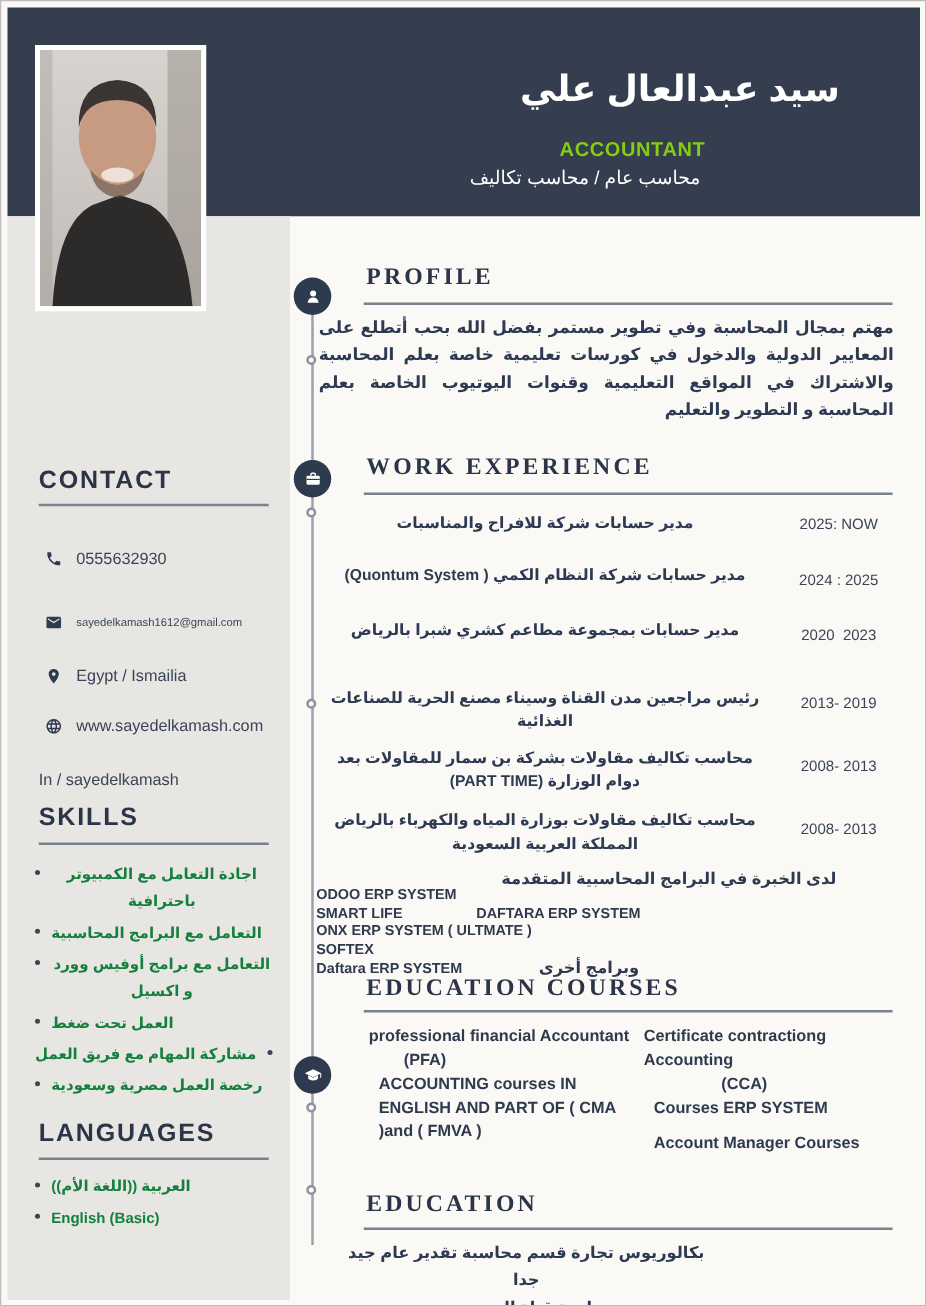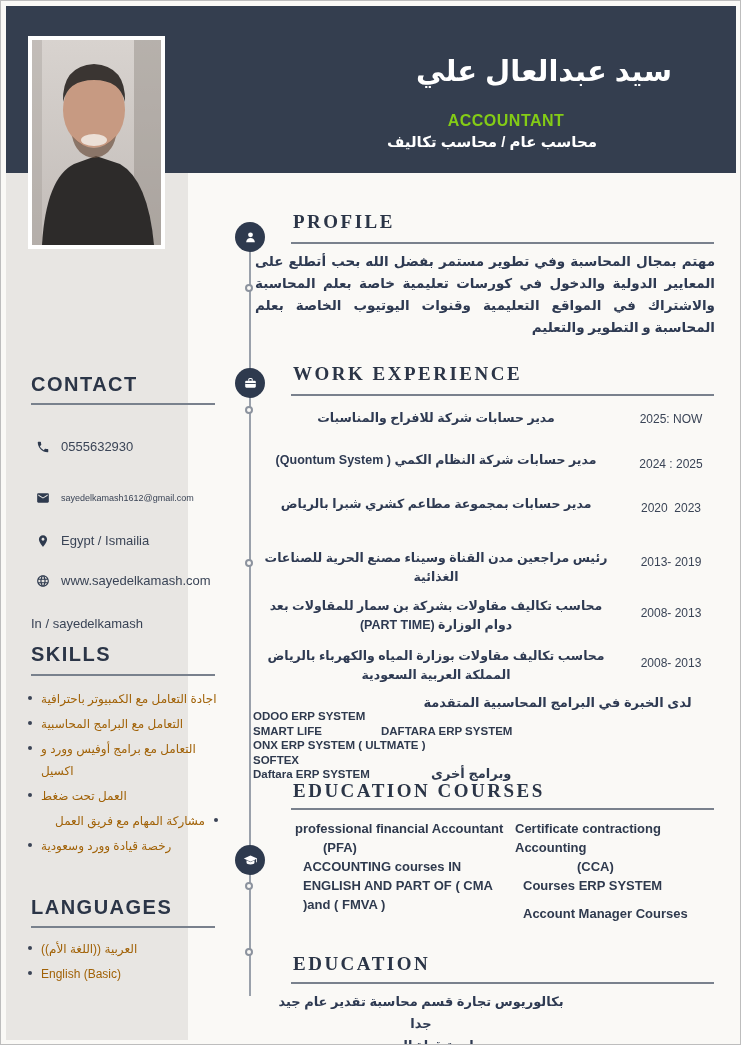--- a/index.html
+++ b/index.html
@@ -8,59 +8,59 @@
     background:#FAF9F6; border:1px solid #BDBDBD; overflow:hidden;
     font-family:"Liberation Sans","DejaVu Sans",sans-serif; color:#2E3A52;
   }
   
   .header{position:absolute; left:5px; top:5px; width:730px; height:167px; background:#343E4F;}
   .hdr-name{position:absolute; top:48px; left:398px; width:280px; text-align:center;
     color:#fff; font-size:29px; font-weight:bold; direction:rtl;}
   .hdr-role-en{position:absolute; top:106px; left:400px; width:200px; text-align:center;
     color:#84cc16; font-size:16px; font-weight:bold; letter-spacing:.5px;}
   .hdr-role-ar{position:absolute; top:127px; left:352px; width:220px; text-align:center;
-    color:#fff; font-size:15px; font-weight:bold; direction:rtl;margin-left:24px;}
+    color:#fff; font-size:15px; font-weight:normal; direction:rtl;}
   
   .photo{position:absolute; left:27px; top:35px; width:137px; height:213px;
     background:#fff; padding:4px; box-sizing:border-box; z-index:5;}
   .photo svg{display:block; width:100%; height:100%;}
   
-  .sidebar{position:absolute; left:5px; top:172px; width:182px; height:867px; background:#E8E6E3;}
+  .sidebar{position:absolute; left:5px; top:172px; width:226px; height:867px; background:#E8E6E3;}
   .sb-h{position:absolute; left:25px; font-size:20px; font-weight:bold; letter-spacing:1.5px; color:#2B3547;}
   .sb-rule{position:absolute; left:25px; width:184px; height:2px; background:#79818D;}
   .c-row{position:absolute; left:30px; display:flex; align-items:center; gap:11px;}
   .c-ic{width:14px; height:14px; flex:0 0 auto;}
   .c-ic svg{display:block; width:14px; height:14px; fill:#2E3A4E;}
   .c-txt{font-size:13px; color:#3A4456;}
   .c-txt.small{font-size:9px;}
   .sb-list{position:absolute; left:22px; width:190px; display:flex; flex-direction:column;}
   .sk{display:flex; gap:9px; align-items:flex-start; margin-bottom:3px;}
   .sk .dot{width:4px; height:4px; border-radius:50%; background:#3A4456; margin-top:8px; flex:0 0 auto;}
-  .sk .t{direction:rtl; text-align:left; font-size:12px; font-weight:normal; color:#a16207; line-height:22px;}
+  .sk .t{direction:rtl; text-align:center; font-size:12px; font-weight:bold; color:#15803d; line-height:22px;}
   .sk.reverse{flex-direction:row-reverse; justify-content:flex-start;}
   
   .tl-line{position:absolute; left:248px; top:250px; width:2px; height:745px; background:#9AA1AB;}
   .tl-icon{position:absolute; left:234px; width:30px; height:30px; border-radius:50%;
     background:#2E3A4E; display:flex; align-items:center; justify-content:center; z-index:3;}
   .tl-icon svg{width:17px; height:17px;}
   .tl-dot{position:absolute; left:244px; width:8px; height:8px; border-radius:50%;
     background:#FAF9F6; border:2px solid #8C939E; box-sizing:border-box; z-index:3;}
   
   .m-h{position:absolute; left:292px; font-size:19px; font-weight:bold; letter-spacing:2.5px; color:#2B3547;font-family:Liberation Serif, serif;}
   .m-rule{position:absolute; left:290px; width:423px; height:2px; background:#79818D;}
   
   .profile-text{position:absolute; left:254px; top:250px; width:460px; direction:rtl;
     text-align:justify; font-size:13.5px; font-weight:bold; line-height:22px; color:#2E3A52;}
   
   .we{position:absolute; left:263px; width:344px; text-align:center; direction:rtl;
     font-size:12.5px; font-weight:bold; color:#2E3A52; line-height:19px;}
   .wd{position:absolute; left:626px; width:88px; text-align:center; font-size:12px;
     color:#3A4456; white-space:pre;}
   .sw-intro{position:absolute; left:400px; top:694px; width:313px; direction:rtl;
-    text-align:center; font-size:13px; font-weight:bold; color:#2E3A52;}
+    text-align:left; font-size:13px; font-weight:bold; color:#2E3A52;}
   .sw-list{position:absolute; left:252px; top:708px; width:420px; font-size:11.5px;
     font-weight:bold; color:#2F3A4E; line-height:14.5px;}
   .sw-left{display:inline-block; min-width:128px;}
   .sw-left.wide{min-width:178px;}
   .sw-right.ar{direction:rtl; font-size:13px;}
   
   .course-col{position:absolute; top:818px; width:212px; font-size:13px; font-weight:bold;
     color:#2F3A4E; line-height:19px;}
   .course-col.left{left:294px;}
   .course-col.right{left:514px;}
@@ -166,21 +166,21 @@
       <div class="sk">
           <span class="dot"></span>
           <span class="t">العمل تحت ضغط</span>
         </div>
       <div class="sk reverse">
           <span class="dot"></span>
           <span class="t">مشاركة المهام مع فريق العمل</span>
         </div>
       <div class="sk">
           <span class="dot"></span>
-          <span class="t">رخصة قيادة وورد وسعودية</span>
+          <span class="t">رخصة العمل مصرية وسعودية</span>
         </div>
     </div>
 
     <div class="sb-h" style="top:723px">LANGUAGES</div>
     <div class="sb-rule" style="top:753px"></div>
 
     <div class="sb-list" style="top:765px">
       <div class="sk">
           <span class="dot"></span>
           <span class="t">العربية ((اللغة الأم))</span>

